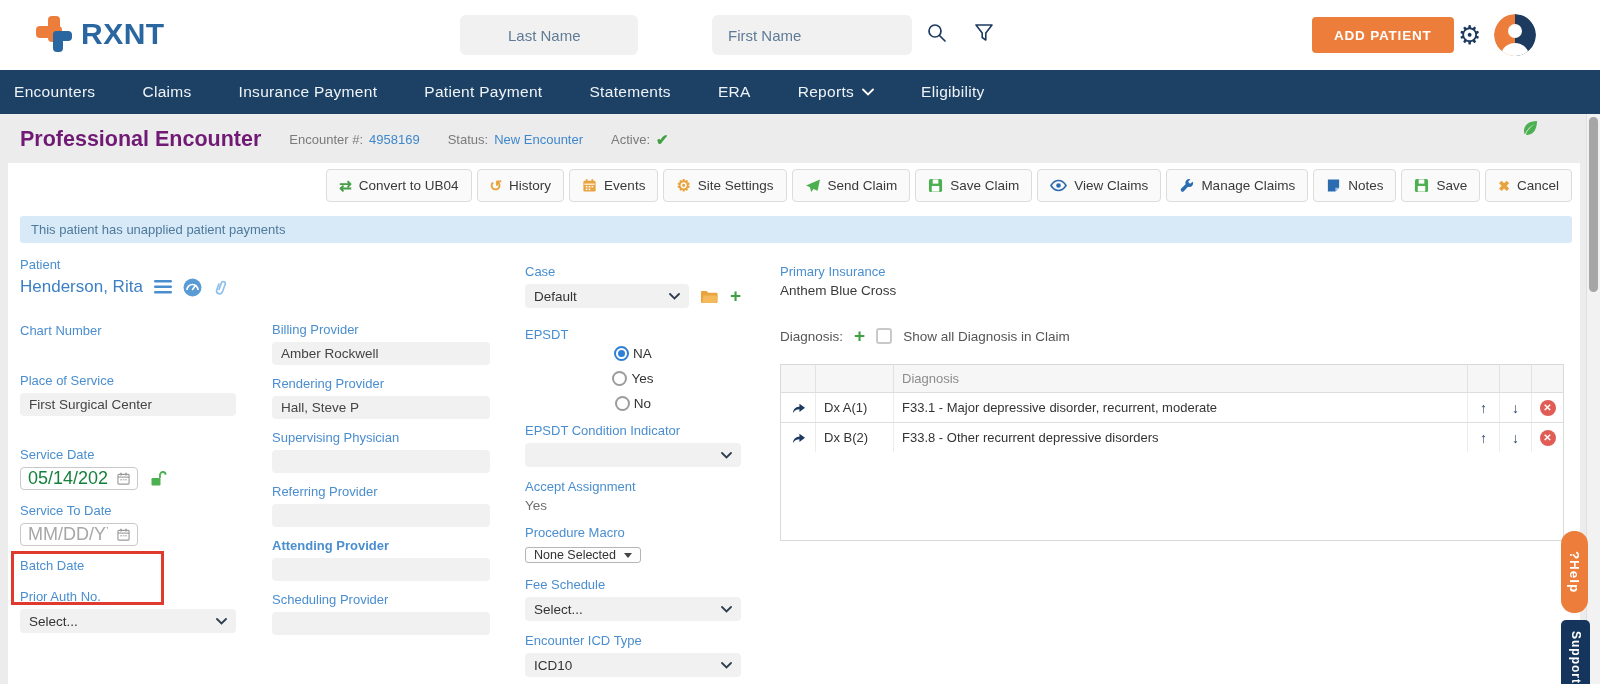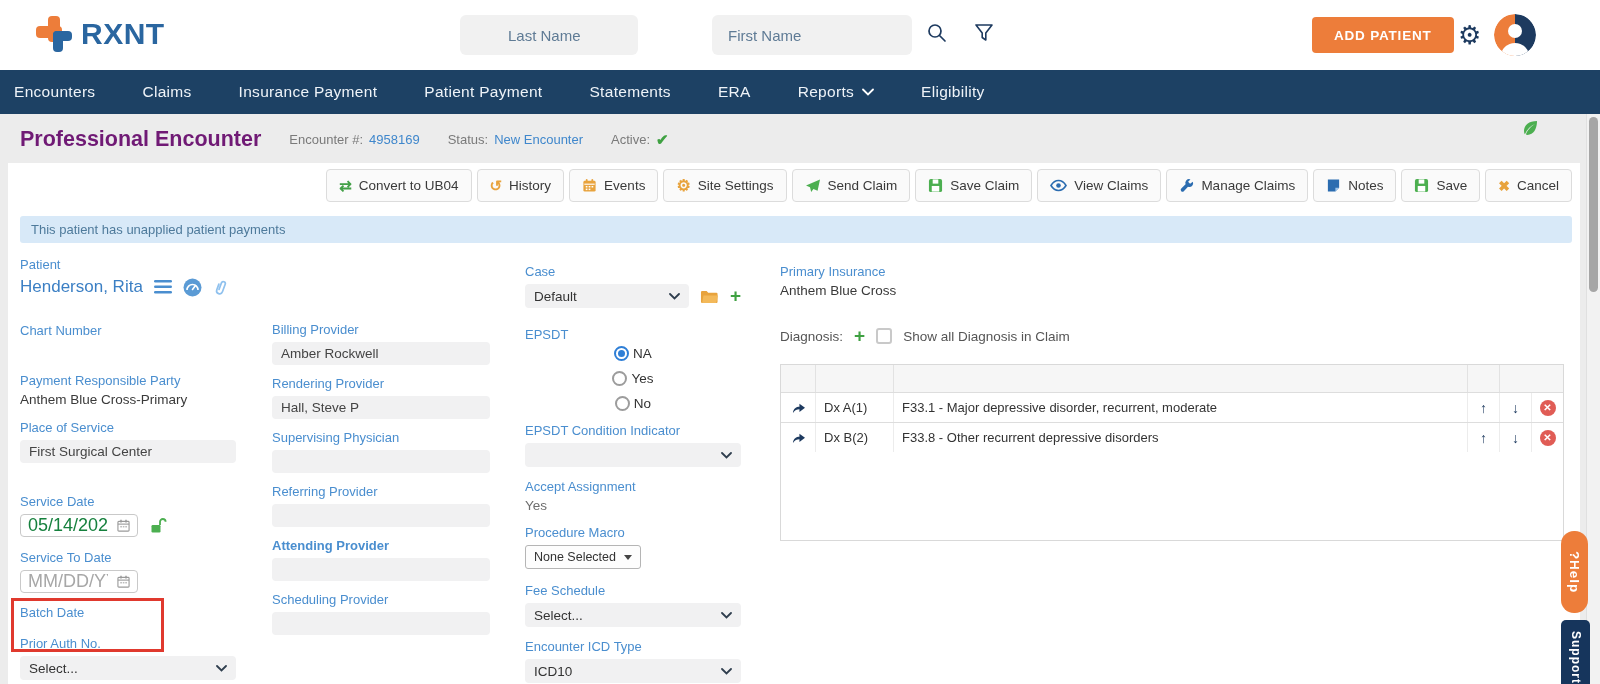--- a/index.html
+++ b/index.html
@@ -58,21 +58,21 @@
     align-items:center; justify-content:space-between; padding:0 7px; font-size:13.5px; color:#333; }
   .dinput input { border:none; outline:none; width:80px; font-size:18px; color:#15803d; font-family:"Liberation Sans",sans-serif; background:transparent; }
   .dinput input::placeholder { color:#a7a7a7; opacity:1; }
   .row { display:flex; align-items:center; gap:12px; }
   .pname { font-size:17px; color:#3b7fc4; display:flex; align-items:center; gap:11px; }
   .radio-row { display:flex; align-items:center; gap:10px; font-size:13.5px; color:#333;flex-direction:column; }
   .rad { width:15px; height:15px; border-radius:50%; border:2px solid #9c9c9c; display:inline-block; background:#fff; }
   .rad.sel { border-color:#2f7fd6; position:relative; }
   .rad.sel::after { content:""; position:absolute; left:2px; top:2px; width:7px; height:7px; border-radius:50%; background:#2f7fd6; }
   .ropt { display:flex; align-items:center; gap:4px; cursor:pointer; }
-  .pmbtn { height:24px; border:1px solid #b5b5b5; border-radius:3px; background:#fdfdfd; display:inline-flex;
+  .pmbtn { height:16px; border:1px solid #b5b5b5; border-radius:3px; background:#fdfdfd; display:inline-flex;
     align-items:center; gap:8px; padding:4px 8px; font-size:12.5px; color:#333; cursor:pointer; }
   .caret { width:0; height:0; border-left:4px solid transparent; border-right:4px solid transparent; border-top:5px solid #444; }
   .redbox { position:absolute; left:-9px; top:-7px; width:153px; height:54px; border:3px solid #e0392e; pointer-events:none; }
   .greenplus { color:#3fa142; font-size:19px; font-weight:bold; line-height:16px; cursor:pointer; }
   .chk { width:16px; height:16px; border:2px solid #c9c9c9; border-radius:3px; background:#fff; display:inline-block; cursor:pointer; }
 
   
   .dxwrap { position:absolute; left:0; top:100px; width:784px; border:1px solid #d9d9d9; min-height:177px; background:#fff; }
   .dxgrid { display:grid; grid-template-columns:34px 78px 1fr 32px 32px 32px; align-items:stretch; }
   .dxhead { background:#f6f6f6; height:27px; }
@@ -277,24 +277,20 @@
           <path d="M5,7 v6 a3,3 0 0 0 6,0 V5 a2,2 0 0 0 -4,0 v7" fill="none" stroke="#8fc1ee" stroke-width="1.7" stroke-linecap="round" transform="rotate(20 8 9)"></path>
         </svg>
       </div>
     </div>
 
     <div style="margin-bottom:0;">
       <div class="flabel">Chart Number</div>
       <div style="height:30px;"></div>
     </div>
 
-    <div style="margin-bottom:13px;">
-      <div class="flabel" style="margin-bottom:4px;">Payment Responsible Party</div>
-      <div class="fvalue">Anthem Blue Cross-Primary</div>
-    </div>
 
     <div style="margin-bottom:31px;">
       <div class="flabel">Place of Service</div>
       <div class="finput" style="width:216px;">First Surgical Center</div>
     </div>
 
     <div style="margin-bottom:13px;">
       <div class="flabel">Service Date</div>
       <div class="row">
         <div class="dinput">
@@ -465,20 +461,21 @@
       <span>Diagnosis:</span>
       <span class="greenplus">+</span>
       <span class="chk"></span>
       <span>Show all Diagnosis in Claim</span>
     </div>
 
     <div class="dxwrap">
       <div class="dxgrid dxhead">
         <div></div>
           <div></div>
+        <div>Diagnosis</div>
         <div></div>
           <div></div>
           <div></div>
       </div>
 
       <div class="dxgrid dxrow">
         <div>
           <svg width="15" height="13" viewBox="0 0 16 14">
             <path d="M2,13 C2.3,7.8 5.8,6.2 9,6.1 V3 L15,7.4 9,11.8 V8.9 C6.3,8.9 3.9,9.9 2,13 Z" fill="#1d3a5f"></path>
           </svg>

